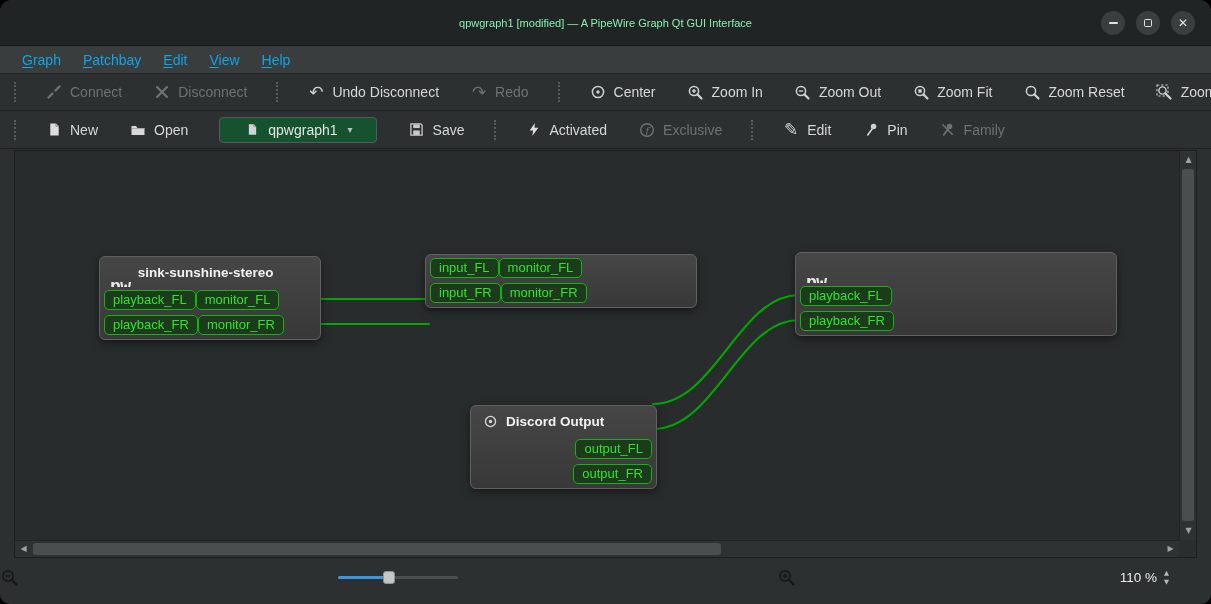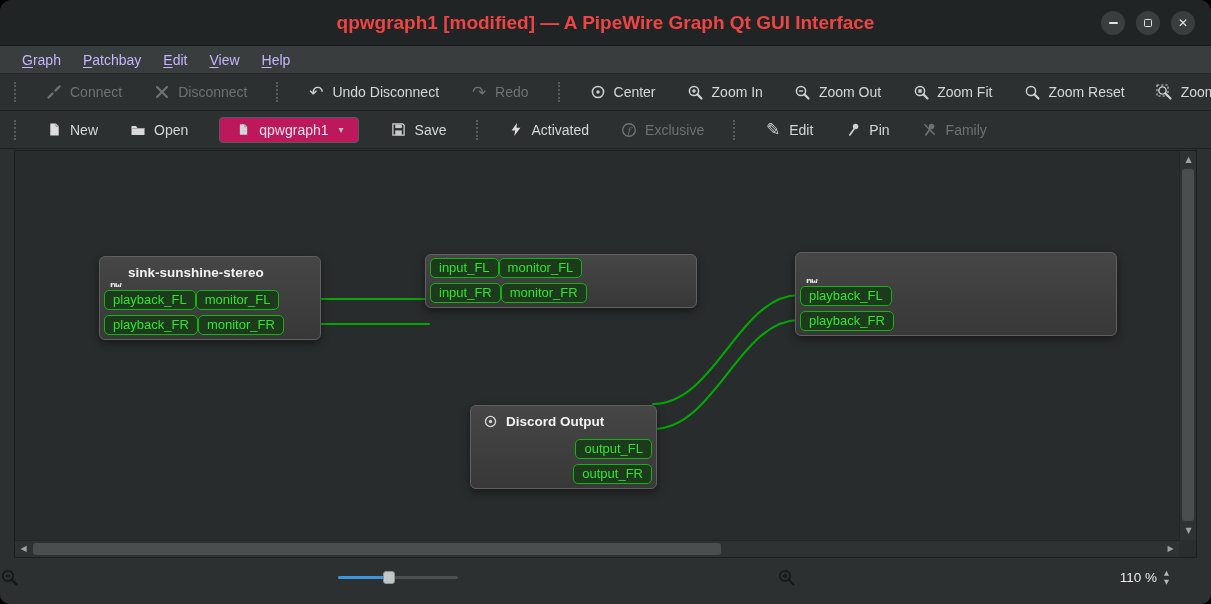--- a/index.html
+++ b/index.html
@@ -5,59 +5,59 @@
   html,body{margin:0;padding:0;background:#000;}
   *{box-sizing:border-box;}
   .window{
     position:relative;width:1211px;height:604px;overflow:hidden;
     border-radius:12px 12px 10px 10px;background:#2d3030;
     font-family:"Liberation Sans",sans-serif;color:#d8dada;
   }
   
   .titlebar{height:46px;background:#212425;border-bottom:1px solid #161818;
     display:flex;align-items:center;justify-content:center;position:relative;}
-  .titlebar .title{font-size:19px;font-weight:bold;color:#ef4444;}
+  .titlebar .title{font-size:11px;font-weight:normal;color:#86efac;}
   .winbtns{position:absolute;right:16px;top:11px;display:flex;gap:11px;}
   .wbtn{width:24px;height:24px;border-radius:50%;background:#3a3e3e;
     display:flex;align-items:center;justify-content:center;color:#e2e4e4;}
   .g-min{width:9px;height:2px;background:#e2e4e4;border-radius:1px;}
   .g-max{width:8px;height:8px;border:1.4px solid #e2e4e4;border-radius:1.5px;}
   .g-close{font-size:12px;line-height:1;font-family:"DejaVu Sans",sans-serif;}
   
   .menubar{height:28px;background:#3a3d3d;border-bottom:1px solid #242626;
     display:flex;align-items:center;padding-left:12px;gap:2px;}
-  .mitem{padding:3px 10px;font-size:14px;color:#c4b5fd;border-radius:3px;}
+  .mitem{padding:3px 10px;font-size:14px;color:#0ea5e9;border-radius:3px;}
   .mn{text-decoration:underline;text-underline-offset:2px;}
   
   .toolbar{height:37px;background:#2d3030;border-bottom:1px solid #202222;
     display:flex;align-items:center;padding:0 6px;gap:11px;}
   .toolbar2{height:38px;}
   .thandle,.tsep{width:0;height:20px;border-left:2px dotted #585c5c;margin:0 8px;}
   .tbtn{display:flex;align-items:center;gap:7px;padding:4px 10px;border-radius:4px;
     font-size:14px;color:#d6d8d8;white-space:nowrap;}
   .tbtn.disabled{color:#6f7272;}
   .ticon{width:18px;height:18px;display:flex;align-items:center;justify-content:center;
     color:#cfd2d2;font-family:"DejaVu Sans",sans-serif;}
   .tbtn.disabled .ticon{color:#6f7272;}
   .ticon svg{display:block;}
   .tchar{font-size:17px;line-height:1;}
-  .combo{display:flex;align-items:center;gap:7px;margin:0 10px;padding:3px 14px;
-    background:#be185d;border:1px solid #565a5a;border-radius:4px;font-size:14px;color:#e4e4e4;}
+  .combo{display:flex;align-items:center;gap:7px;margin:0 10px;padding:3px 23px;
+    background:#14532d;border:1px solid #565a5a;border-radius:4px;font-size:14px;color:#e4e4e4;}
   .combo .arrow{font-size:10px;color:#bdbdbd;margin-left:3px;}
   
   .canvas-wrap{position:relative;margin:1px 14px 0 14px;width:1183px;height:408px;
     background:#292c2c;border:1px solid #1d1f1f;}
   .canvas{position:absolute;left:0;top:0;right:17px;bottom:17px;overflow:hidden;background:#292c2c;}
   .wires{position:absolute;left:0;top:0;}
   .node{position:absolute;border-radius:6px;border:1px solid #606060;
     background:linear-gradient(180deg,#464646,#383838);
     box-shadow:0 3px 8px rgba(0,0,0,.45);padding-bottom:4px;}
   .ntitle{height:30px;display:flex;align-items:center;gap:7px;padding:0 10px;
     color:#f2f2f2;font-weight:bold;font-size:13.5px;white-space:nowrap;overflow:hidden;}
-  .pwmark{font-family:"DejaVu Sans Mono",monospace;font-size:10px;font-weight:bold;
+  .pwmark{font-family:"DejaVu Sans Mono",monospace;font-size:18px;font-weight:bold;
     letter-spacing:-0.5px;color:#e8e8e8;margin-top:26px;}
   .ports{display:flex;flex-direction:column;gap:5px;padding:3px 4px 0 4px;}
   .prow{display:flex;justify-content:flex-start;height:20px;}
   .pill{height:20px;line-height:18px;padding:0 8px;border:1px solid #12b412;border-radius:5px;
     background:#1d3a1d;color:#2ee52e;font-size:13px;white-space:nowrap;}
   .pill.solo-right{margin-left:auto;}
   .node-sink{left:84px;top:105px;width:222px;}
   .node-sunshine{left:410px;top:103px;width:272px;}
   .node-discord{left:455px;top:210px;width:187px;margin-top:44px;}
   .node-family{left:780px;top:101px;width:322px;}

